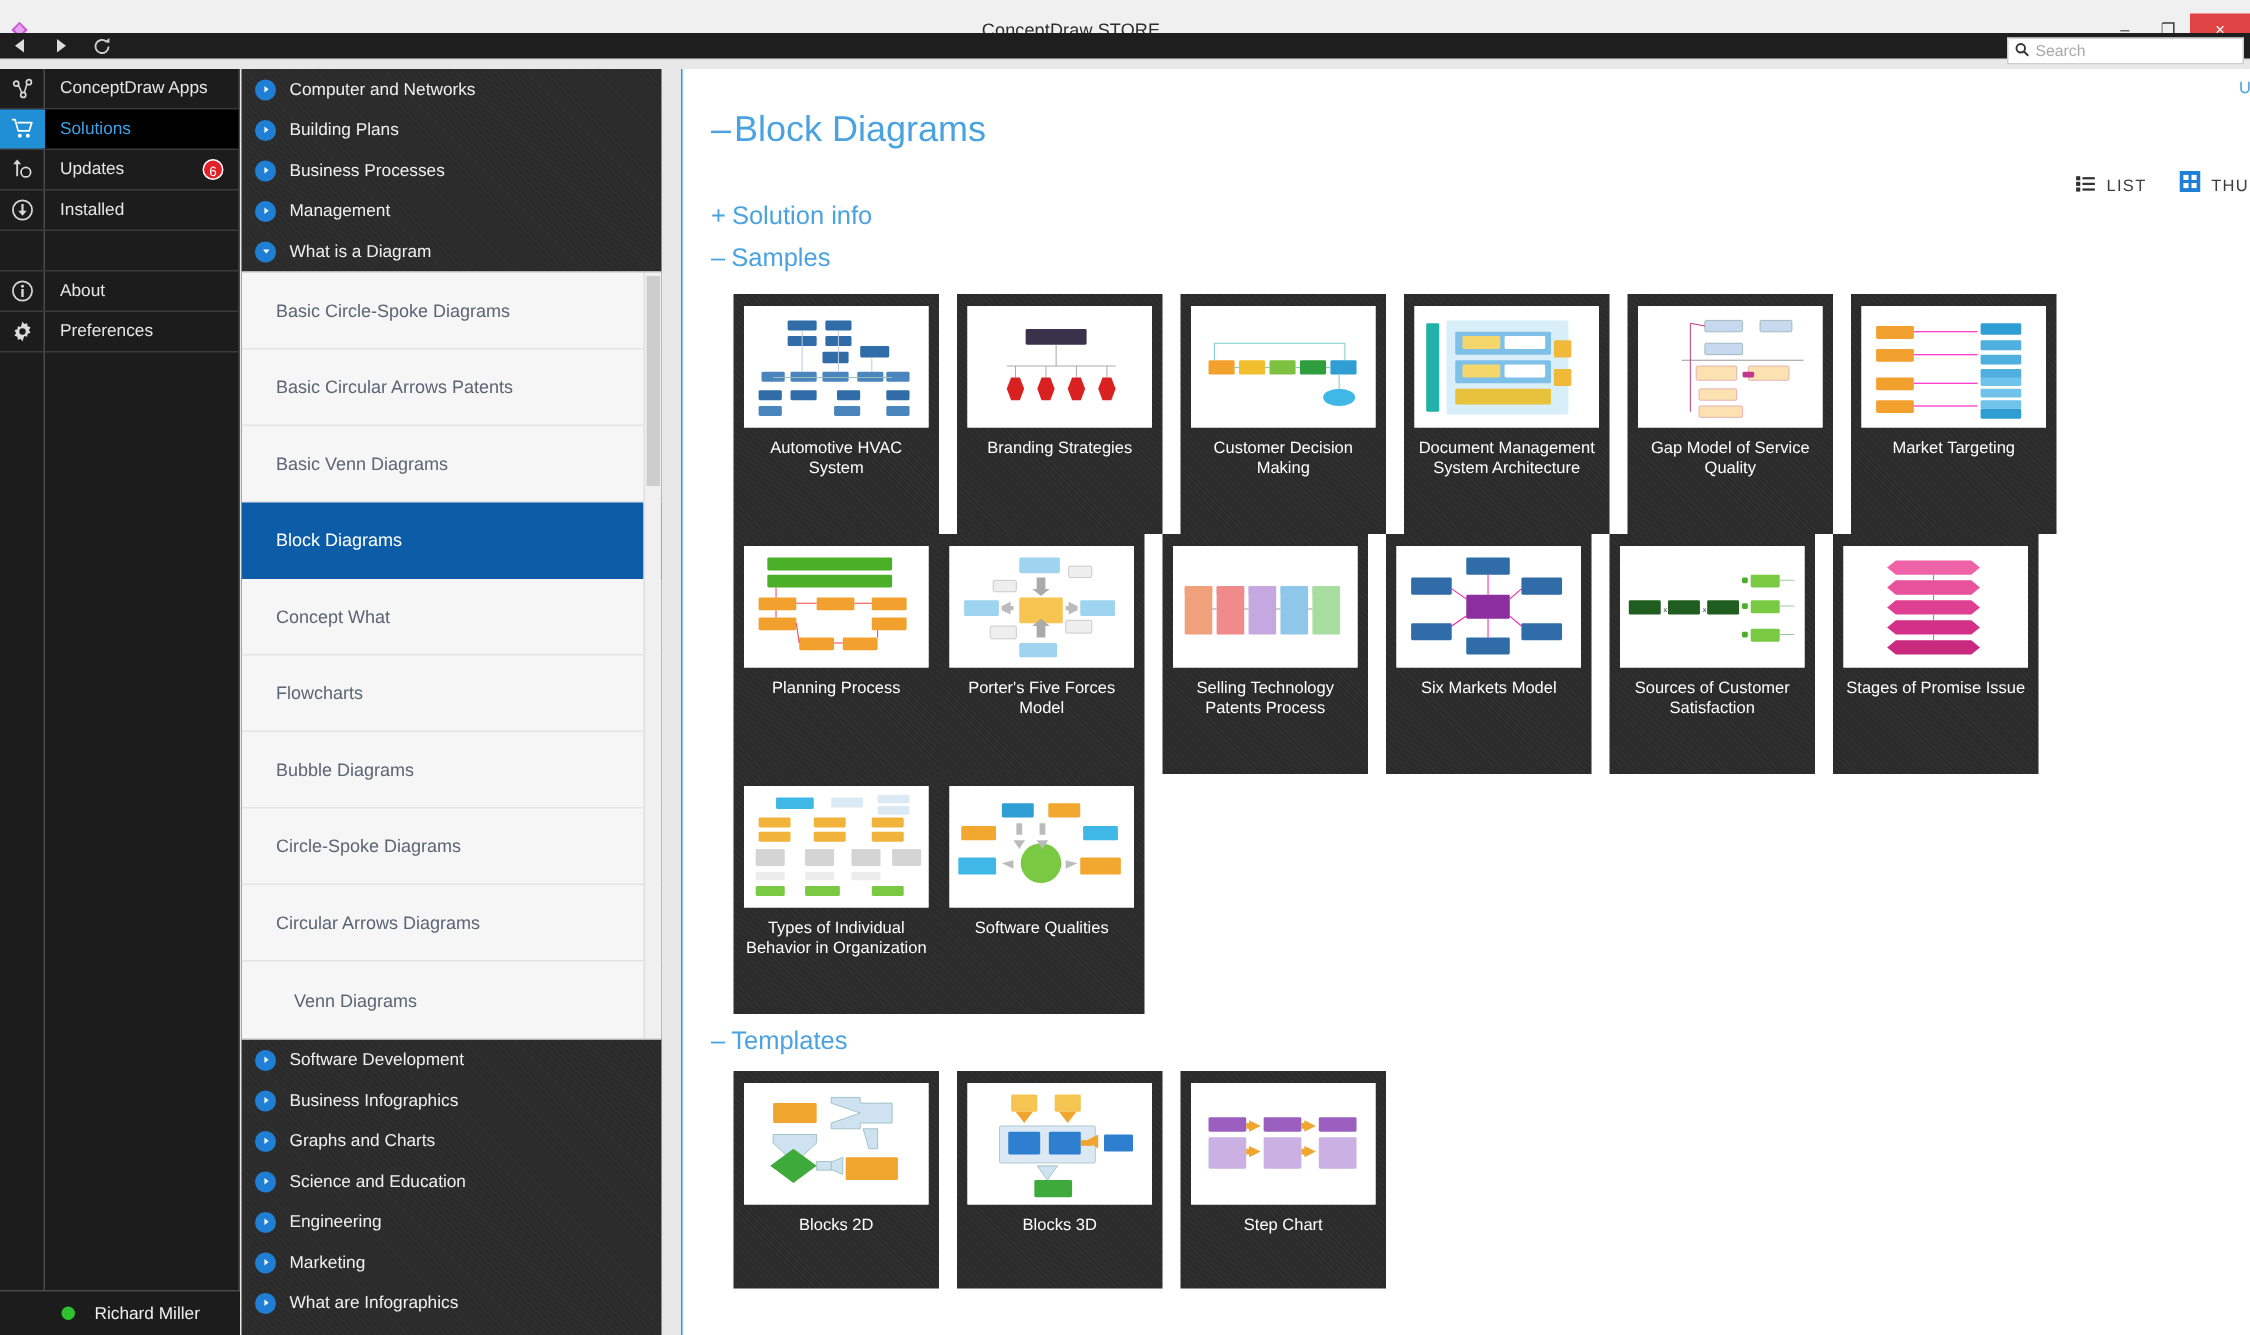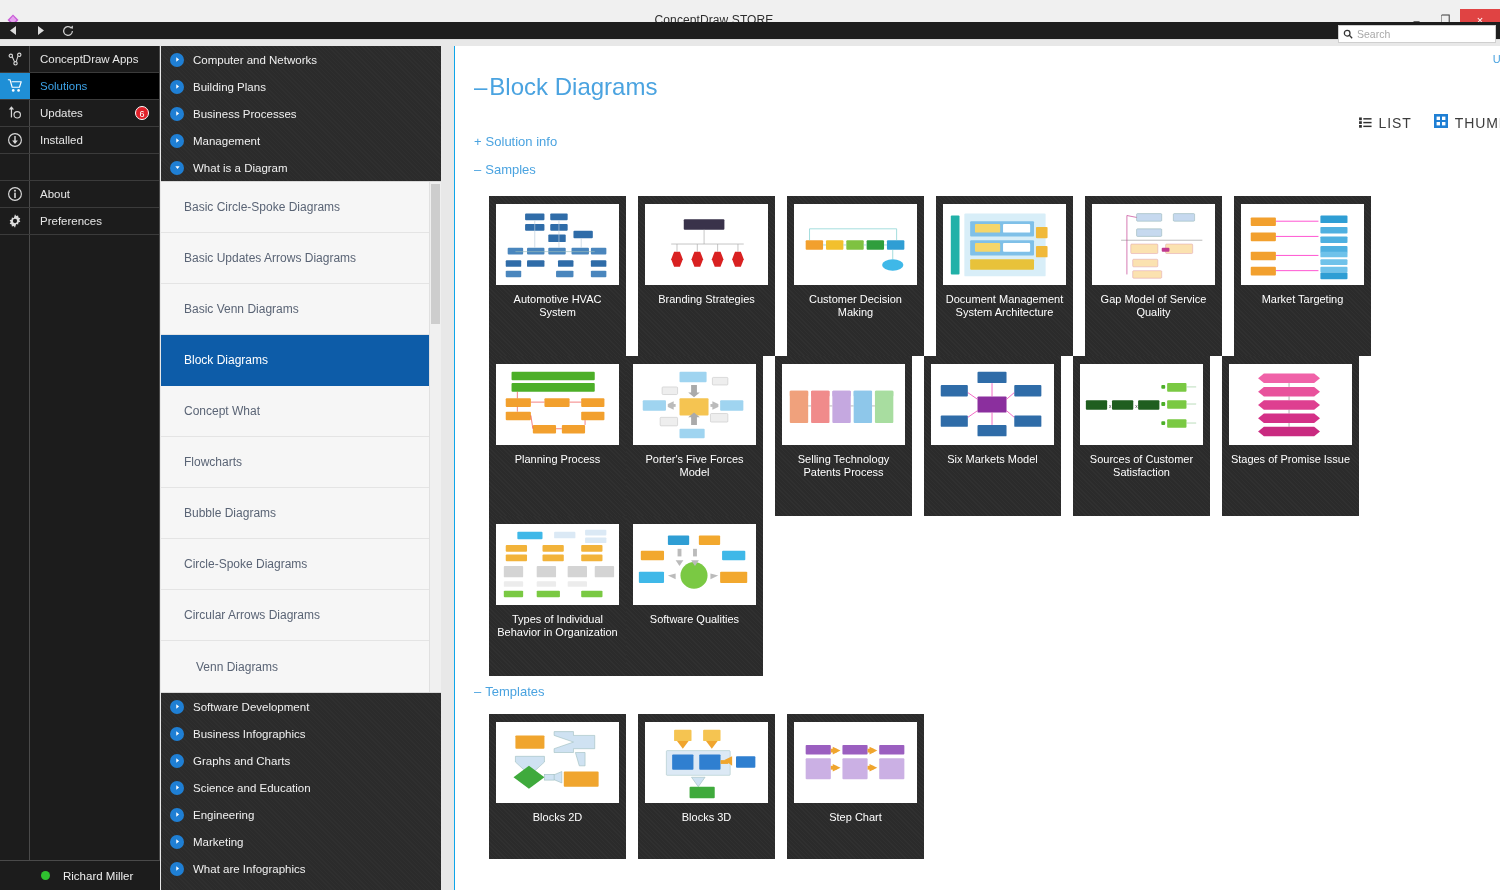--- a/index.html
+++ b/index.html
@@ -201,25 +201,25 @@
     font-size: 24px; color: #4aa3e0; font-weight: normal;
     white-space: nowrap;
   }
   .page-title .tog { margin-right: 2px; }
 
   .viewtoggles {
     position: absolute; right: 70px; top: 68px;
     display: flex; align-items: center; gap: 22px;
   }
   .vt { display: flex; align-items: center; gap: 7px; }
-  .vt-label { font-size: 14px; color: #3c3c3c; letter-spacing: 0.9px; }
+  .vt-label { font-size: 11px; color: #3c3c3c; letter-spacing: 0.9px; }
 
   .section-head {
     position: absolute; left: 19px;
-    font-size: 13px; color: #4aa3e0; font-weight: normal;
+    font-size: 17px; color: #4aa3e0; font-weight: normal;
     white-space: nowrap;
   }
   .section-head .tog { margin-right: 4px; display:inline-block; }
   #sec-solution-info { top: 88px; }
   #sec-samples { top: 116px; }
   #sec-templates { top: 638px; }
 
   .grid {
     position: absolute; left: 34px;
     display: flex; flex-wrap: wrap;
@@ -438,21 +438,21 @@
           </span>
           <span>What is a Diagram</span>
         </div>
       </div>
     <div class="sublist">
       <div id="sublist-items">
           <div class="sub-item">
             <span>Basic Circle-Spoke Diagrams</span>
           </div>
           <div class="sub-item">
-            <span>Basic Updates Arrows Diagrams</span>
+            <span>Basic Circular Arrows Patents</span>
           </div>
           <div class="sub-item">
             <span>Basic Venn Diagrams</span>
           </div>
           <div class="sub-item active">
             <span>Block Diagrams</span>
           </div>
           <div class="sub-item">
             <span>Concept What</span>
           </div>

